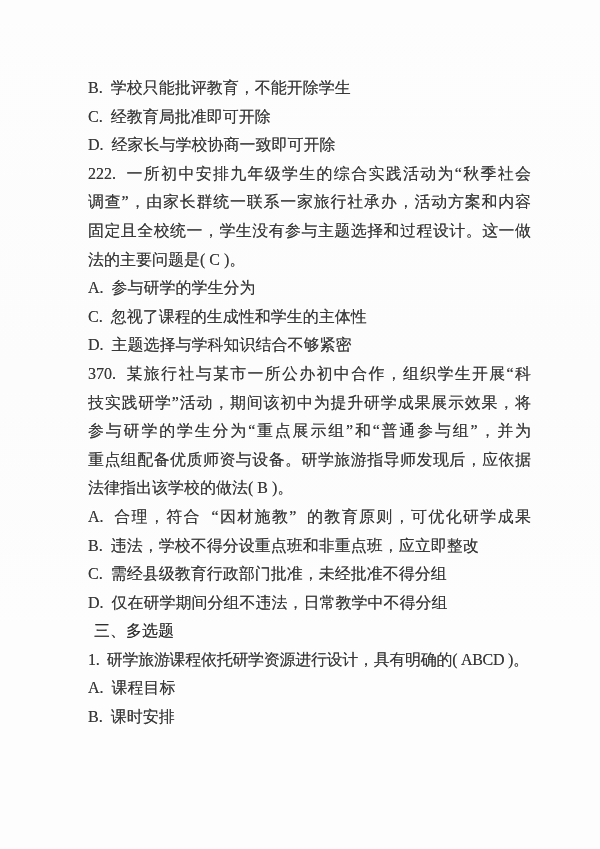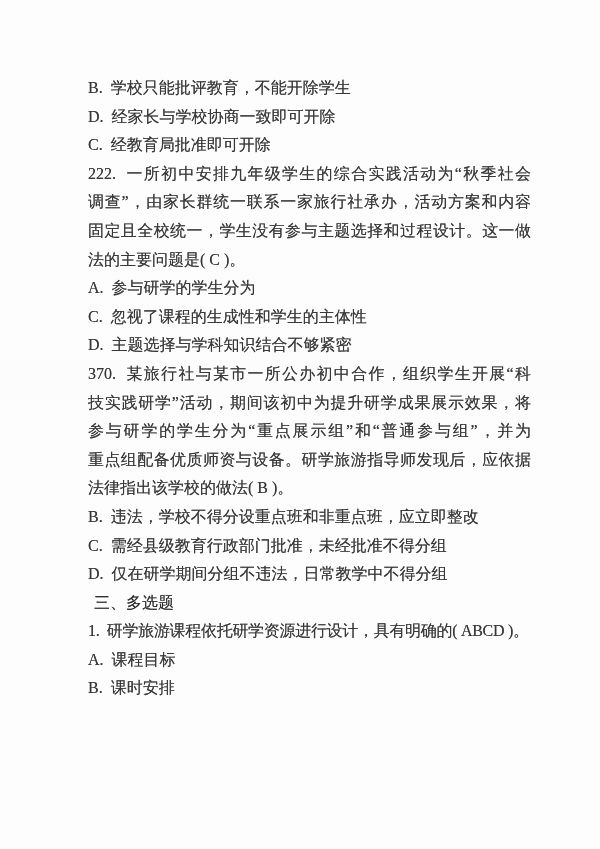--- a/index.html
+++ b/index.html
@@ -47,34 +47,35 @@
   .line.tight {
     letter-spacing: -0.3px;
   }
 </style>
 </head>
 <body>
 
 <div class="page">
   <div class="content">
     <div class="line">B.  学校只能批评教育，不能开除学生</div>
+    <div class="line">C.  经教育局批准即可开除</div>
     <div class="line">D.  经家长与学校协商一致即可开除</div>
-    <div class="line">C.  经教育局批准即可开除</div>
     <div class="line justify">222.  一所初中安排九年级学生的综合实践活动为“秋季社会</div>
     <div class="line justify">调查”，由家长群统一联系一家旅行社承办，活动方案和内容</div>
     <div class="line justify">固定且全校统一，学生没有参与主题选择和过程设计。这一做</div>
     <div class="line">法的主要问题是( C )。</div>
     <div class="line">A.  参与研学的学生分为</div>
     <div class="line">C.  忽视了课程的生成性和学生的主体性</div>
     <div class="line">D.  主题选择与学科知识结合不够紧密</div>
     <div class="line justify">370.  某旅行社与某市一所公办初中合作，组织学生开展“科</div>
     <div class="line justify">技实践研学”活动，期间该初中为提升研学成果展示效果，将</div>
     <div class="line justify">参与研学的学生分为“重点展示组”和“普通参与组”，并为</div>
     <div class="line justify">重点组配备优质师资与设备。研学旅游指导师发现后，应依据</div>
     <div class="line">法律指出该学校的做法( B )。</div>
+    <div class="line justify">A.  合理，符合  “因材施教”  的教育原则，可优化研学成果</div>
     <div class="line">B.  违法，学校不得分设重点班和非重点班，应立即整改</div>
     <div class="line">C.  需经县级教育行政部门批准，未经批准不得分组</div>
     <div class="line">D.  仅在研学期间分组不违法，日常教学中不得分组</div>
     <div class="line heading">三、多选题</div>
     <div class="line tight">1.  研学旅游课程依托研学资源进行设计，具有明确的( ABCD )。</div>
     <div class="line">A.  课程目标</div>
     <div class="line">B.  课时安排</div>
   </div>
 </div>
 

